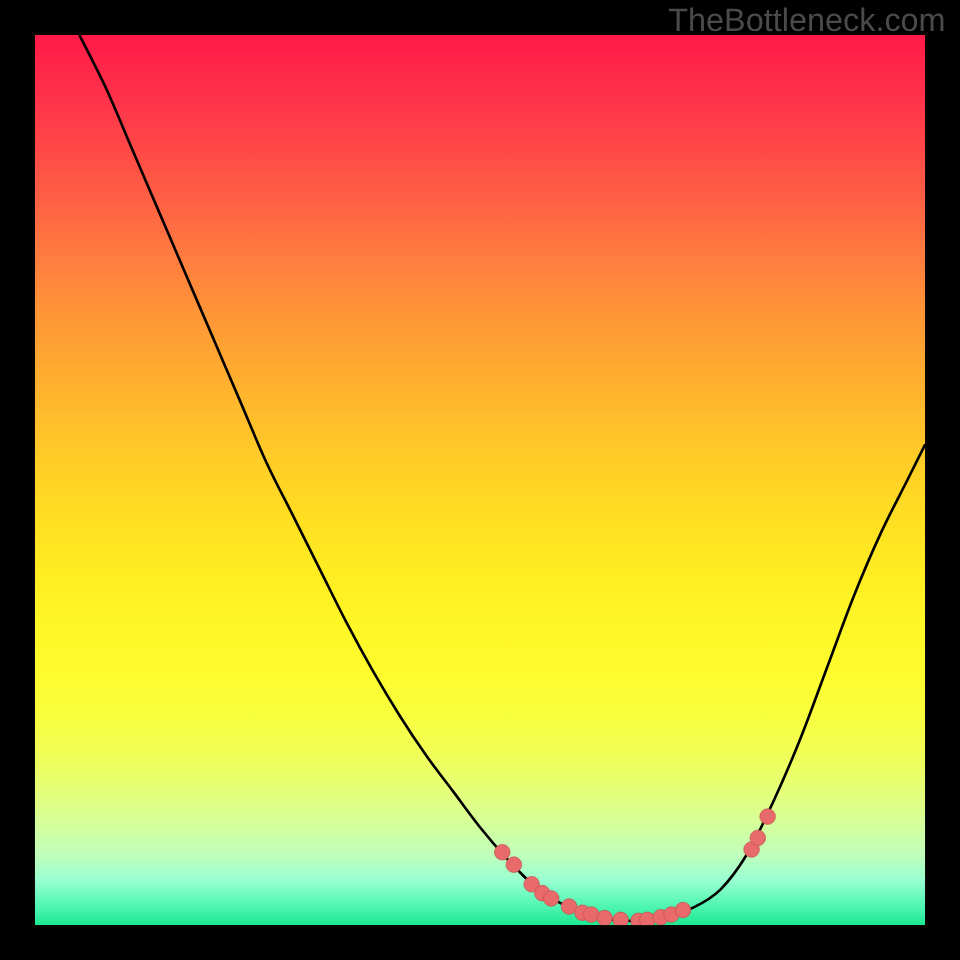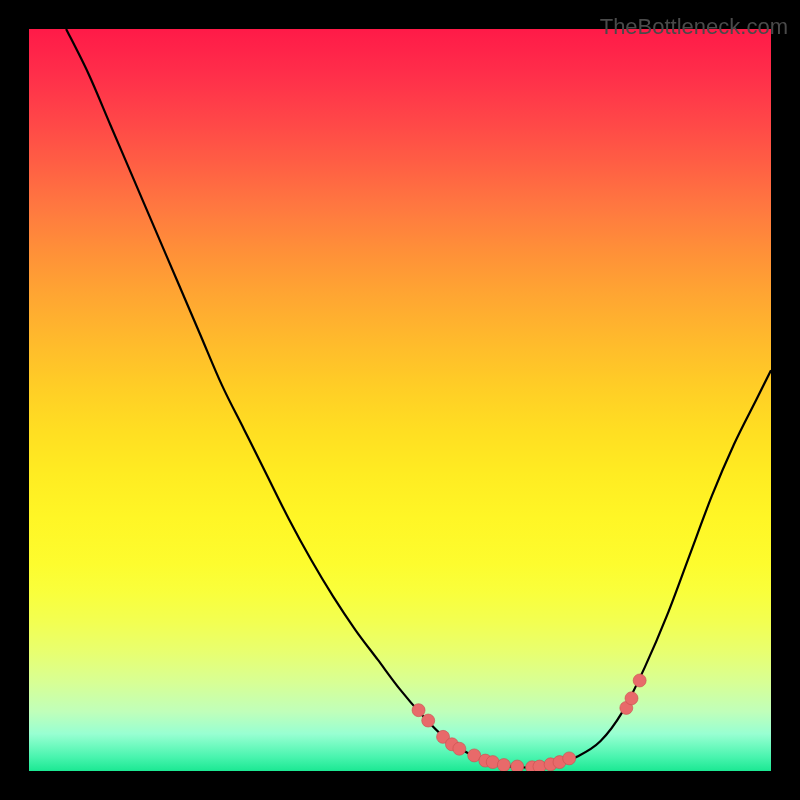--- a/index.html
+++ b/index.html
@@ -5,24 +5,24 @@
   * { margin: 0; padding: 0; box-sizing: border-box; }
   body {
     width: 800px;
     height: 800px;
     background: #000;
     position: relative;
     font-family: Arial, sans-serif;
   }
   .watermark {
     position: absolute;
-    top: 14px;
+    top: 2px;
     right: 12px;
     color: #4a4a4a;
-    font-size: 22px;
+    font-size: 27px;
     font-weight: 500;
     z-index: 10;
   }
   .plot-area {
     position: absolute;
     left: 29px;
     top: 29px;
     width: 742px;
     height: 742px;
     overflow: hidden;

